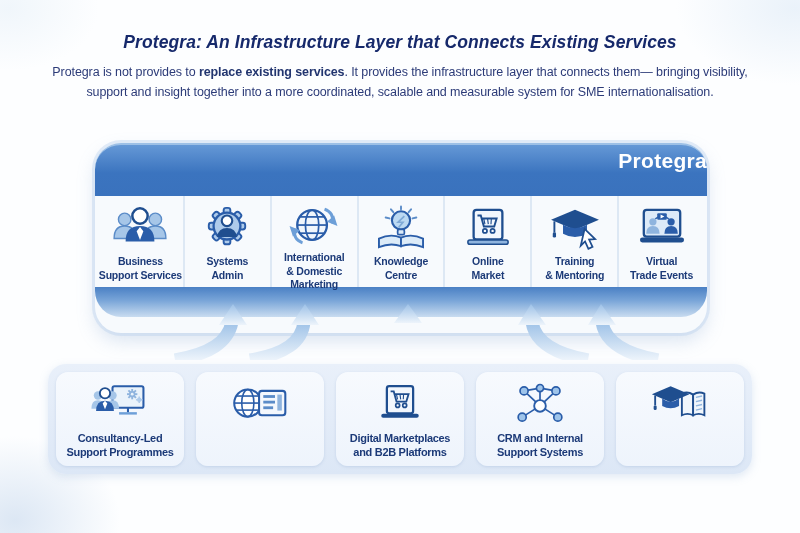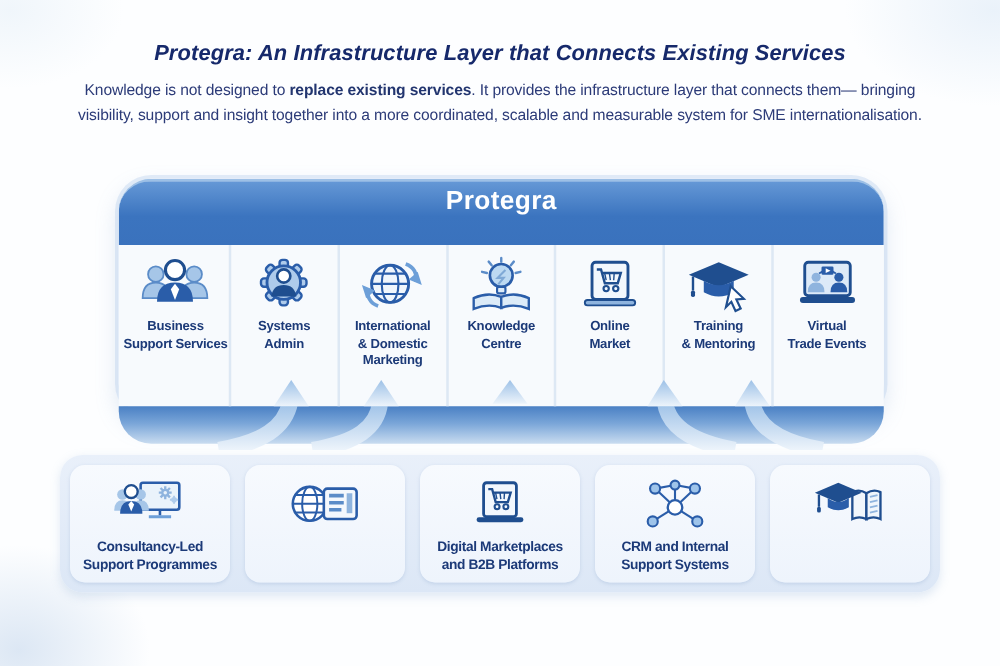--- a/index.html
+++ b/index.html
@@ -23,27 +23,27 @@
   .intro b{color:#22356f;}
 
   
   .platform{
     position:absolute;left:95px;top:143px;width:612px;height:190px;
     border-radius:26px;z-index:1;
     box-shadow:0 0 0 3px rgba(185,208,236,.38),0 8px 18px rgba(130,160,205,.28);
     background:#f7fafd;
   }
   .platform-header{
-    height:53px;border-radius:26px 26px 0 0;text-align:center;
+    height:53px;border-radius:26px 26px 0 0;text-align:right;
     background:linear-gradient(180deg,#6598d6 0%,#3b74bf 55%,#3a72bd 100%);
     border-top:2px solid #9dc0e6;box-sizing:border-box;
   }
   .platform-name{padding-top:4px;font-size:21px;font-weight:bold;color:#ffffff;letter-spacing:.3px;}
   .platform-subtitle{font-size:13px;color:#e9f1fb;margin-top:1px;}
-  .platform-cells{display:flex;height:129px;background:#f7fafd;padding:0 3px;}
+  .platform-cells{display:flex;height:91px;background:#f7fafd;padding:0 3px;}
   .cell{flex:1;display:flex;flex-direction:column;align-items:center;border-right:2px solid #dde8f4;}
   .cell:last-child{border-right:none;}
   .cell-icon{height:50px;margin-top:7px;display:flex;align-items:center;justify-content:center;}
   .cell-label{
     margin-top:2px;text-align:center;white-space:pre;
     font-size:10.5px;line-height:1.3;font-weight:bold;color:#1c3a78;letter-spacing:-.2px;
   }
   .platform-band{
     height:30px;border-radius:0 0 26px 26px;
     background:linear-gradient(180deg,#4a80c4 0%,#79a5d8 45%,#c9dcf0 100%);
@@ -70,21 +70,21 @@
     margin-top:3px;text-align:center;white-space:pre;
     font-size:11px;line-height:1.3;font-weight:bold;color:#1c3a78;letter-spacing:-.3px;
   }
 </style>
 </head>
 <body>
 
 <div class="stage">
 
   <h1 class="title">Protegra: An Infrastructure Layer that Connects Existing Services</h1>
-  <p class="intro"><span>Knowledge is not designed to </span><b>replace existing services</b><span>. It provides the infrastructure layer that connects them— bringing visibility, support and insight together into a more coordinated, scalable and measurable system for SME internationalisation.</span></p>
+  <p class="intro"><span>Protegra is not provides to </span><b>replace existing services</b><span>. It provides the infrastructure layer that connects them— bringing visibility, support and insight together into a more coordinated, scalable and measurable system for SME internationalisation.</span></p>
 
   <div class="platform">
     <div class="platform-header">
       <div class="platform-name">Protegra</div>
     </div>
 
     <div class="platform-cells">
 
       <div class="cell">
         <div class="cell-icon">

